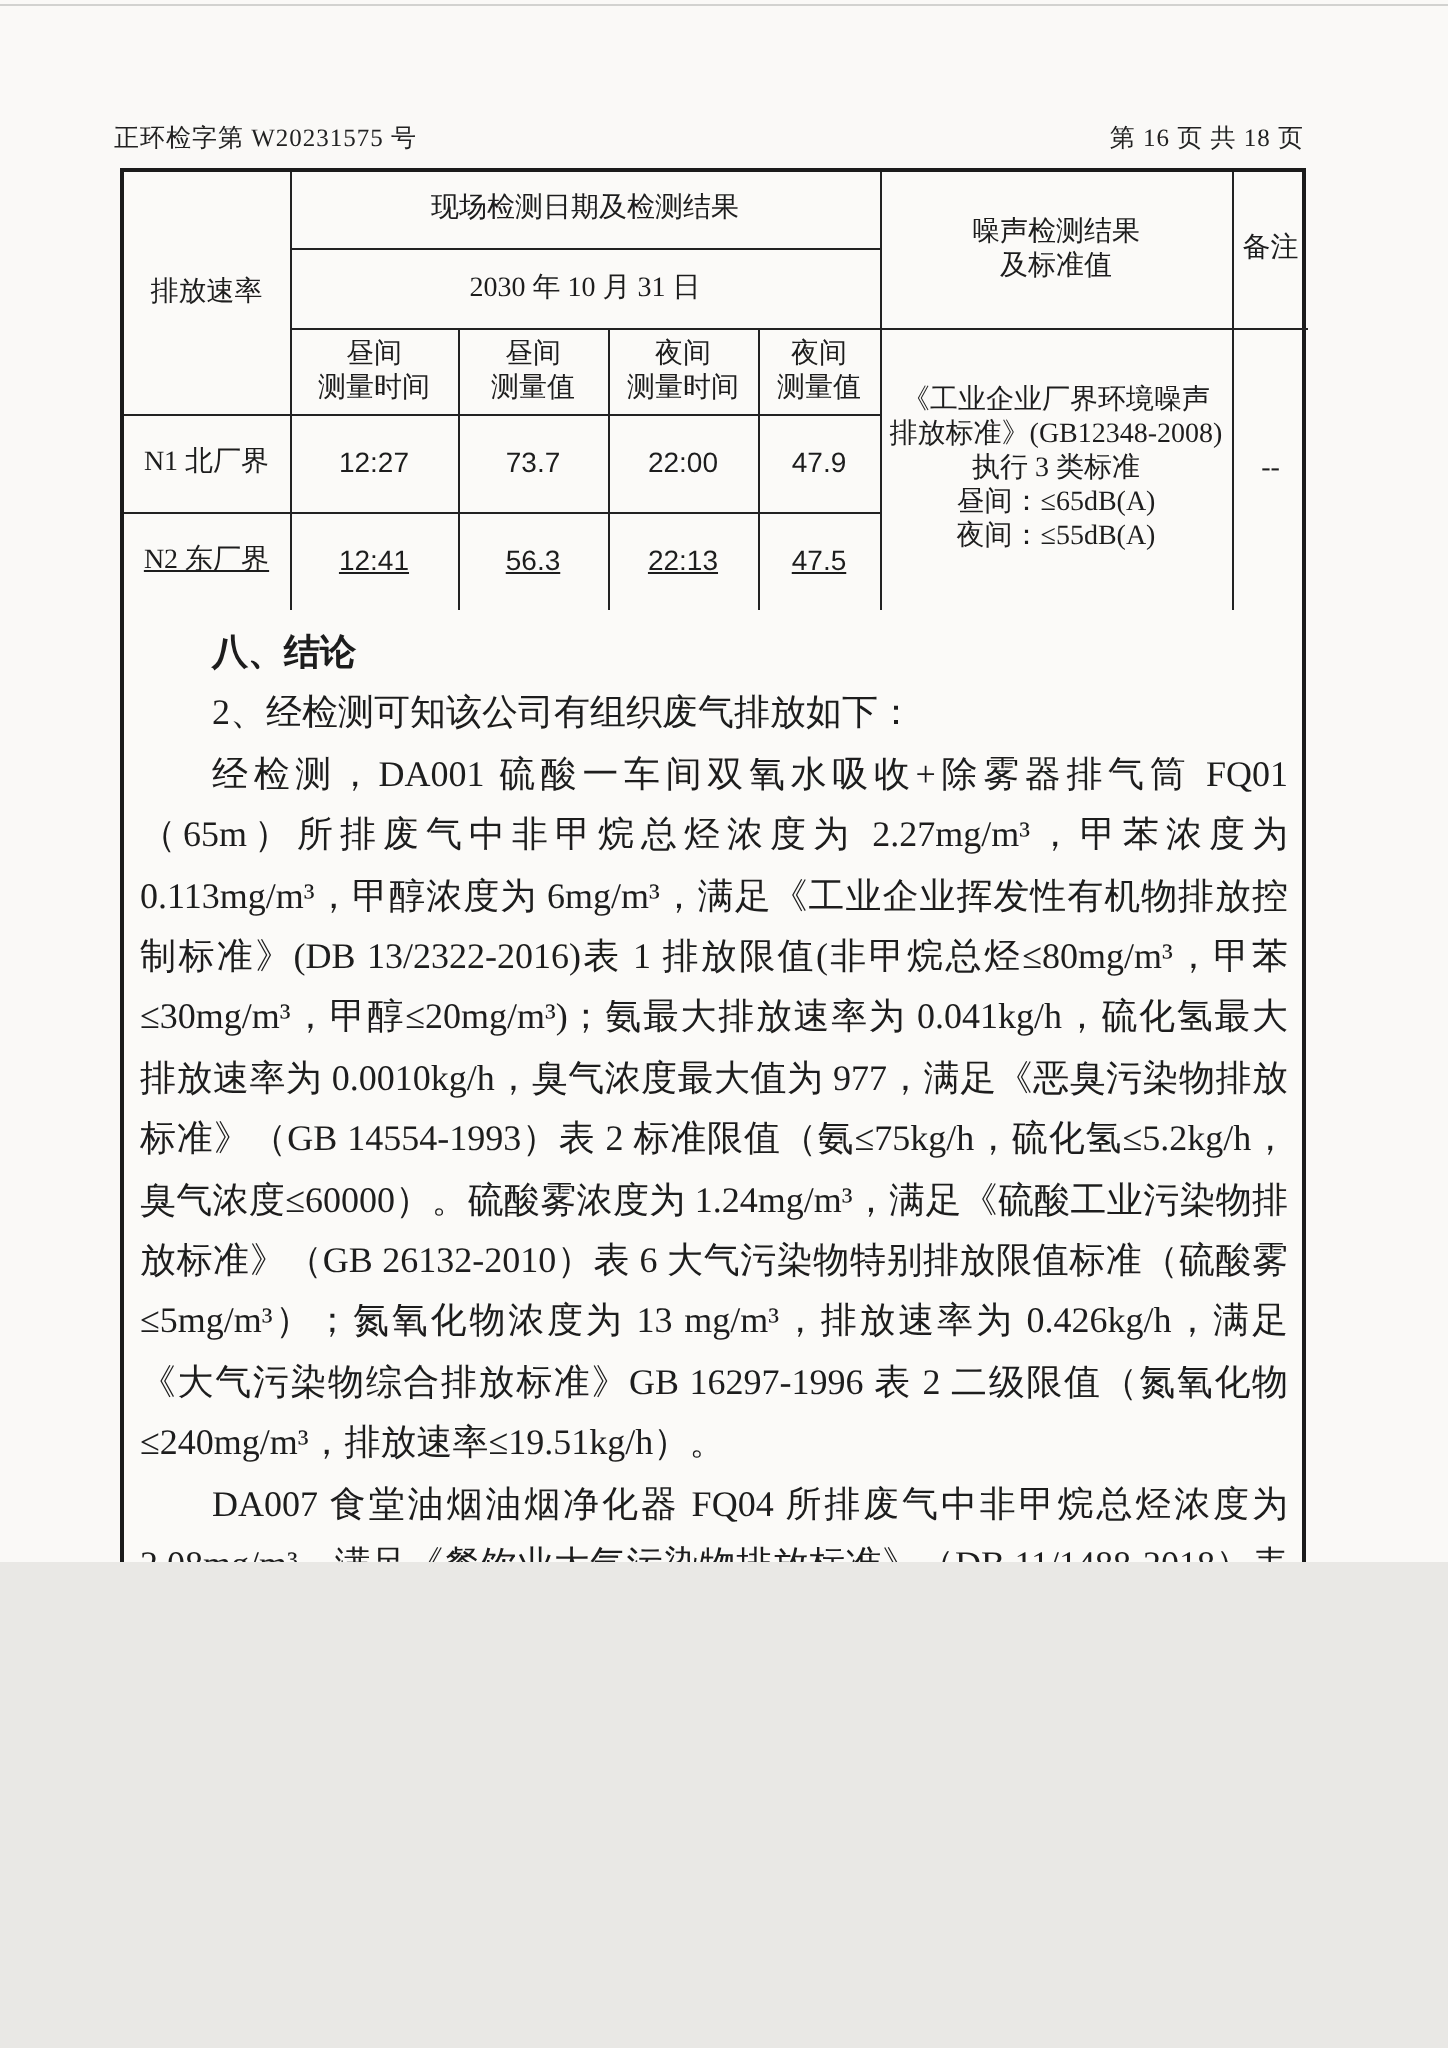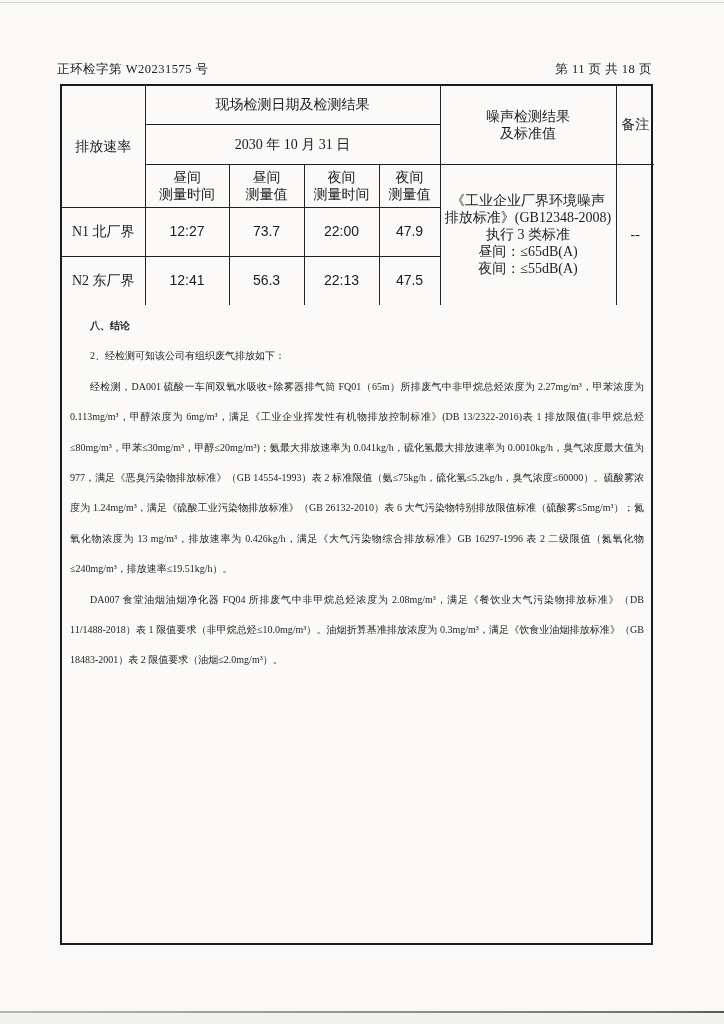--- a/index.html
+++ b/index.html
@@ -1,18 +1,18 @@
 <!DOCTYPE html>
 <html><head>
 <meta charset="utf-8">
 <style>
   * { margin:0; padding:0; box-sizing:border-box; }
   html,body { background:#e9e8e5; }
   .page {
-    position:relative; width:724px; height:1024px; overflow:hidden;
+    position:relative; width:724px; height:781px; overflow:hidden;
     background:#faf9f7;
     font-family:"Liberation Serif","DejaVu Serif",serif;
     color:#1d1d1d;
   }
   .scan-top-edge { position:absolute; top:2px; left:0; width:100%; height:1px;
     background:#d2d2d0; }
   .scan-bottom-edge { position:absolute; top:1011px; left:0; width:100%; height:2px;
     background:linear-gradient(90deg,#b5b5b3 0%,#8f8f8d 55%,#6f6f6d 93%,#555 100%); }
   .scan-bottom-area { position:absolute; top:1013px; left:0; width:100%; height:11px;
     background:#f2f1ee; }
@@ -34,41 +34,41 @@
   .title-row .t-title { position:absolute; left:50%; top:50%; transform:translate(-50%,-50%);
     font-size:15px; letter-spacing:4px; white-space:nowrap; }
   .title-row .t-unit { position:absolute; right:20px; top:50%; transform:translateY(-50%);
     font-size:14.5px; }
 
   table.noise-table { width:100%; border-collapse:collapse; table-layout:fixed;
     border-style:hidden; }
   .noise-table td { border:1px solid #222; text-align:center; vertical-align:middle;
     padding:0; font-size:14px; line-height:17px; overflow:hidden; }
   tr.r1 { height:38px; } tr.r2 { height:40px; } tr.r3 { height:43px; }
-  tr.r4 { height:49px; } tr.r5 { height:49px; }
+  tr.r4 { height:49px; } tr.r5 { height:49px;text-decoration:underline; }
   .sub-h { font-size:13.5px; }
   .val-cell { font-size:14.5px; font-family:"Liberation Sans","DejaVu Sans",sans-serif; }
   .point-cell { font-size:14px; }
   .standard-cell { font-size:13.5px; line-height:22.5px; white-space:nowrap; }
   .remark-cell { font-size:14px; }
 
-  .conclusion { padding:6px 7px 0 8px; font-size:10px; line-height:30.4px;
+  .conclusion { padding:6px 7px 0 8px; font-size:18px; line-height:30.4px;
     text-align:justify; }
   .conclusion p { text-indent:2em; }
   .conclusion .heading { font-weight:bold; }
 </style>
 </head>
 <body>
 
 <div class="page">
   <div class="scan-top-edge"></div>
 
   <div class="doc-header">
     <span>正环检字第 W20231575 号</span>
-    <span>第 11 页 共 18 页</span>
+    <span>第 16 页 共 18 页</span>
   </div>
 
   <div class="content-box">
 
 
     <table class="noise-table">
       <colgroup>
         <col style="width:83px">
           <col style="width:84px">
           <col style="width:75px">

